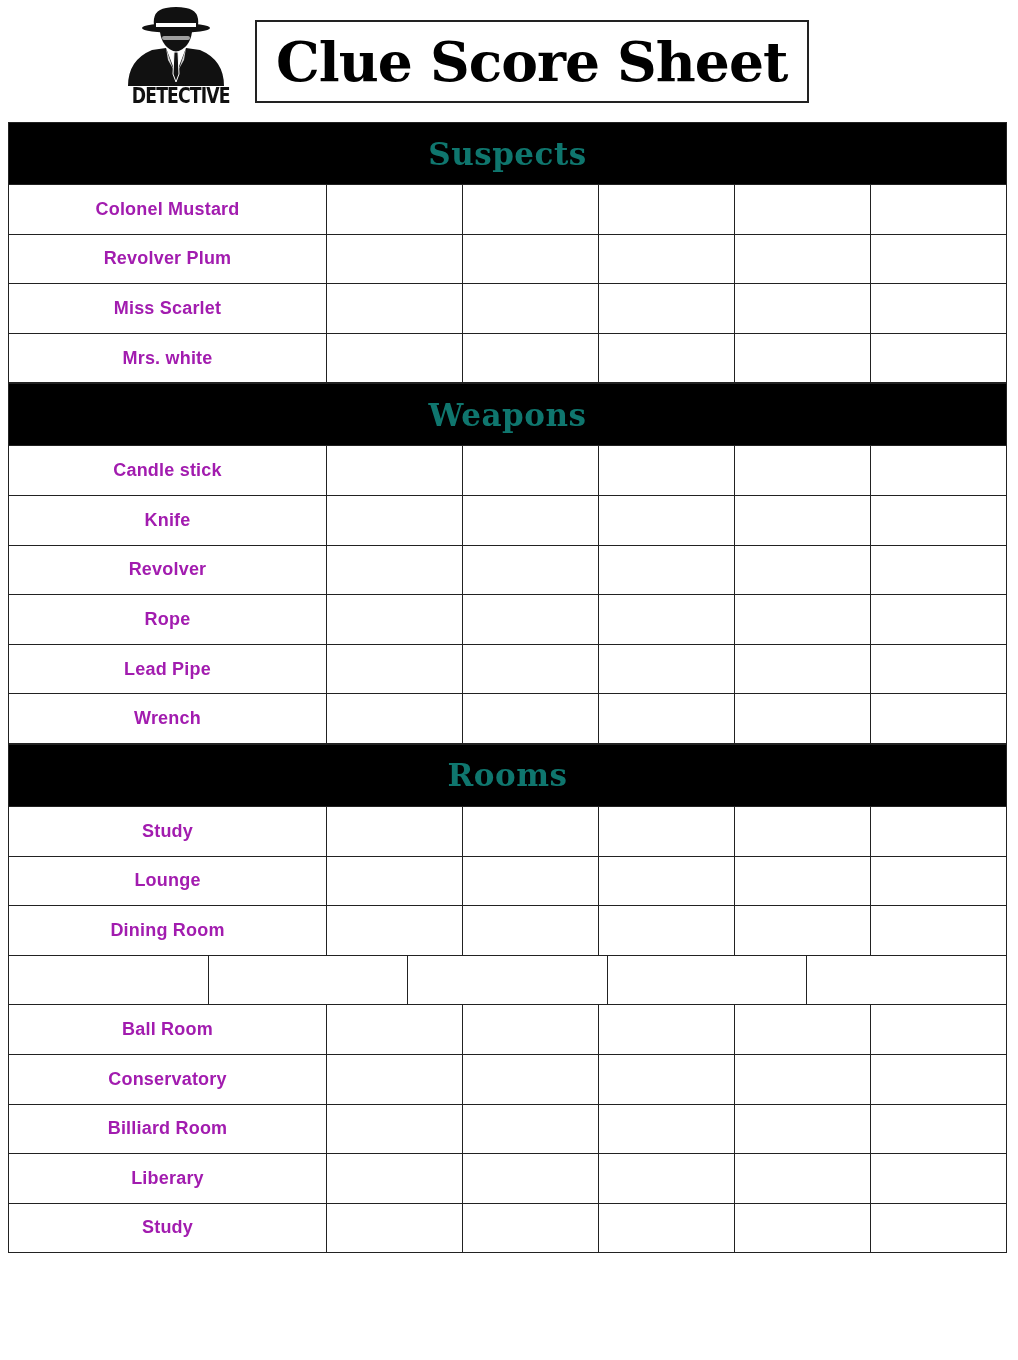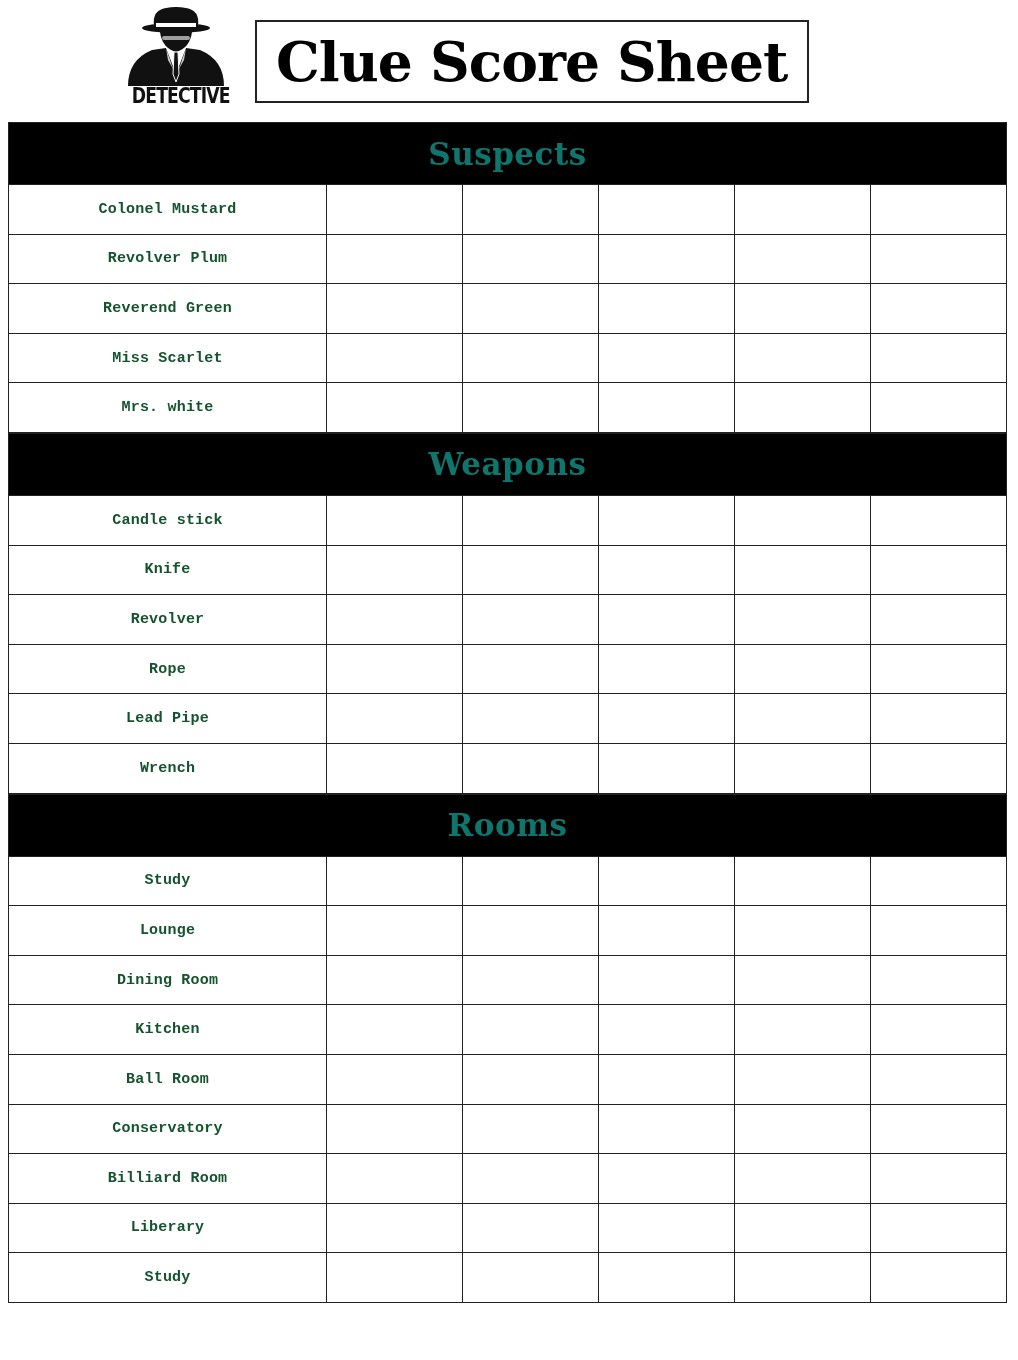--- a/index.html
+++ b/index.html
@@ -14,21 +14,21 @@
     display: flex; align-items: center; justify-content: center; }
   .title { font-family: "DejaVu Serif", serif; font-weight: bold; font-size: 54px; color: #000;
     letter-spacing: -1px; transform: scaleX(1.02); }
   .sheet { position: absolute; left: 8px; top: 122px; width: 999px; }
   .section-header { height: 63px; background: #000; border: 1.5px solid #222; box-sizing: border-box;
     display: flex; align-items: center; justify-content: center; }
   .section-title { color: #0f766e; font-family: "DejaVu Serif", serif; font-weight: bold; font-size: 31px; letter-spacing: 0.5px; }
   .row { display: flex; height: 49.6px; box-sizing: border-box; border-bottom: 1.5px solid #222; border-left: 1.5px solid #222; border-right: 1.5px solid #222; }
   .label-cell { width: 318px; flex: none; box-sizing: border-box; border-right: 1.5px solid #222;
     display: flex; align-items: center; justify-content: center;
-    font-family: Liberation Mono, monospace; font-weight: bold; font-size: 15px; color: #14532d; letter-spacing: 0.2px; }
+    font-family: Liberation Sans, sans-serif; font-weight: bold; font-size: 18px; color: #a21caf; letter-spacing: 0.2px; }
   .score-cell { flex: 1; box-sizing: border-box; border-right: 1.5px solid #222; background: #fff; }
   .score-cell:last-child { border-right: none; }
 </style>
 </head>
 <body>
 
 <div class="header">
   <div class="logo">
     <svg width="108" height="82" viewBox="0 0 108 82">
 
@@ -68,28 +68,20 @@
       </div>
       <div class="row">
         <div class="label-cell">Revolver Plum</div>
         <div class="score-cell"></div>
         <div class="score-cell"></div>
         <div class="score-cell"></div>
         <div class="score-cell"></div>
         <div class="score-cell"></div>
       </div>
       <div class="row">
-        <div class="label-cell">Reverend Green</div>
-        <div class="score-cell"></div>
-        <div class="score-cell"></div>
-        <div class="score-cell"></div>
-        <div class="score-cell"></div>
-        <div class="score-cell"></div>
-      </div>
-      <div class="row">
         <div class="label-cell">Miss Scarlet</div>
         <div class="score-cell"></div>
         <div class="score-cell"></div>
         <div class="score-cell"></div>
         <div class="score-cell"></div>
         <div class="score-cell"></div>
       </div>
       <div class="row">
         <div class="label-cell">Mrs. white</div>
         <div class="score-cell"></div>
@@ -174,21 +166,20 @@
       </div>
       <div class="row">
         <div class="label-cell">Dining Room</div>
         <div class="score-cell"></div>
         <div class="score-cell"></div>
         <div class="score-cell"></div>
         <div class="score-cell"></div>
         <div class="score-cell"></div>
       </div>
       <div class="row">
-        <div class="label-cell">Kitchen</div>
         <div class="score-cell"></div>
         <div class="score-cell"></div>
         <div class="score-cell"></div>
         <div class="score-cell"></div>
         <div class="score-cell"></div>
       </div>
       <div class="row">
         <div class="label-cell">Ball Room</div>
         <div class="score-cell"></div>
         <div class="score-cell"></div>

